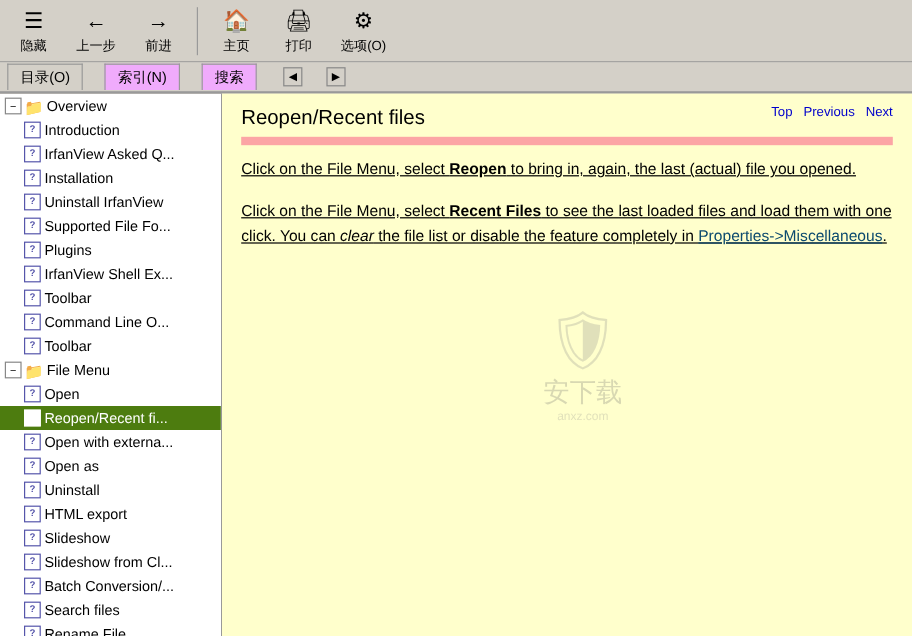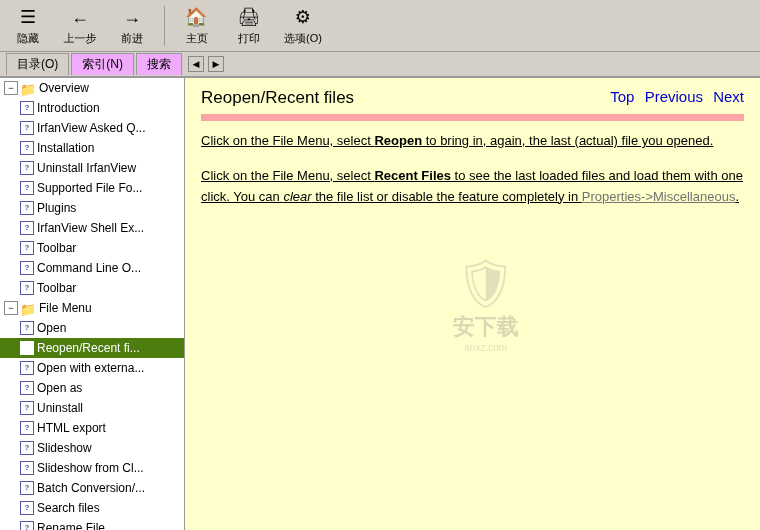--- a/index.html
+++ b/index.html
@@ -38,21 +38,21 @@
       width: 1px; height: 40px; background: #999; margin: 0 2px;
     }
 
     
     .navtabs {
       background: #d4d0c8;
       border-bottom: 2px solid #999;
       display: flex;
       align-items: center;
       padding: 2px 6px;
-      gap: 0;
+      gap: 16px;
       height: 26px;
     }
     .navtab {
       padding: 2px 10px;
       border: 1px solid #999;
       border-bottom: none;
       background: #f0abfc;
       cursor: pointer;
       font-size: 12px;
       margin-right: 2px;
@@ -140,39 +140,39 @@
       font-weight: normal;
       color: #000;
       margin-bottom: 8px;
       border-bottom: 7px solid #fca5a5;
       padding-bottom: 6px;
     }
     .nav-links {
       position: absolute;
       top: 10px;
       right: 16px;
-      font-size: 15px;
+      font-size: 11px;
     }
     .nav-links a {
       color: #0000cc;
       text-decoration: none;
       margin-left: 6px;
     }
     .content-body {
       margin-top: 10px;
       line-height: 1.6;
       font-size: 13px;
       color: #000;
       text-decoration: underline;
     }
     .content-body p {
       margin-bottom: 14px;
     }
     .content-body a {
-      color: #737373;
+      color: #0c4a6e;
       text-decoration: underline;
     }
     .watermark {
       position: absolute;
       top: 50%;
       left: 50%;
       transform: translate(-30%, -50%);
       opacity: 0.25;
       pointer-events: none;
       text-align: center;
@@ -353,18 +353,18 @@
       <p>
         <span>Click on the File Menu, select </span><strong>Reopen</strong><span> to bring in, again, the last (actual) file you opened.</span>
       </p>
       <p>
         <span>Click on the File Menu, select </span><strong>Recent Files</strong><span> to see the last loaded files and load them with one click. You can </span><em>clear</em><span> the file list or disable the feature completely in </span><a href="#">Properties-&gt;Miscellaneous</a><span>.</span>
       </p>
     </div>
 
     <div class="watermark">
       <div style="font-size:48px; color:#888;">🛡</div>
-      <div style="font-size:22px; color:#666; font-weight:bold;">安下载</div>
+      <div style="font-size:22px; color:#666; font-weight:normal;">安下载</div>
       <div style="font-size:10px; color:#888;">anxz.com</div>
     </div>
 
   </div>
 </div>
 
 </body></html>

